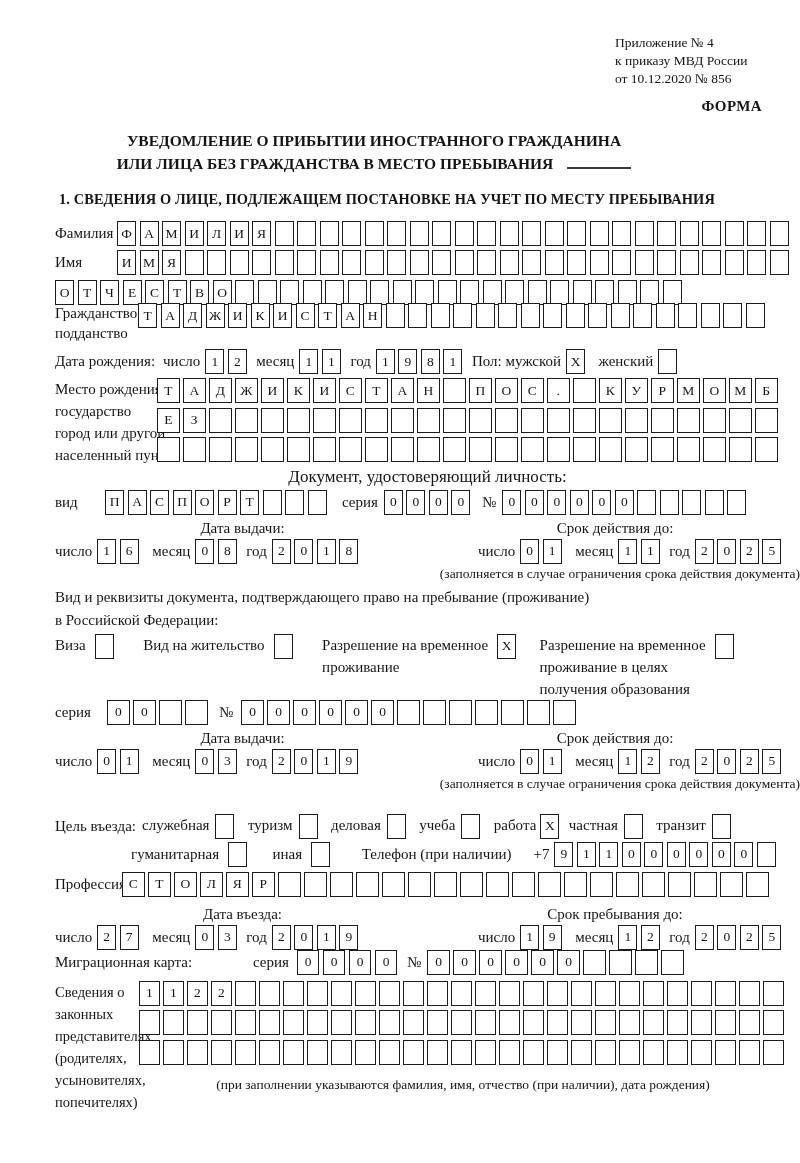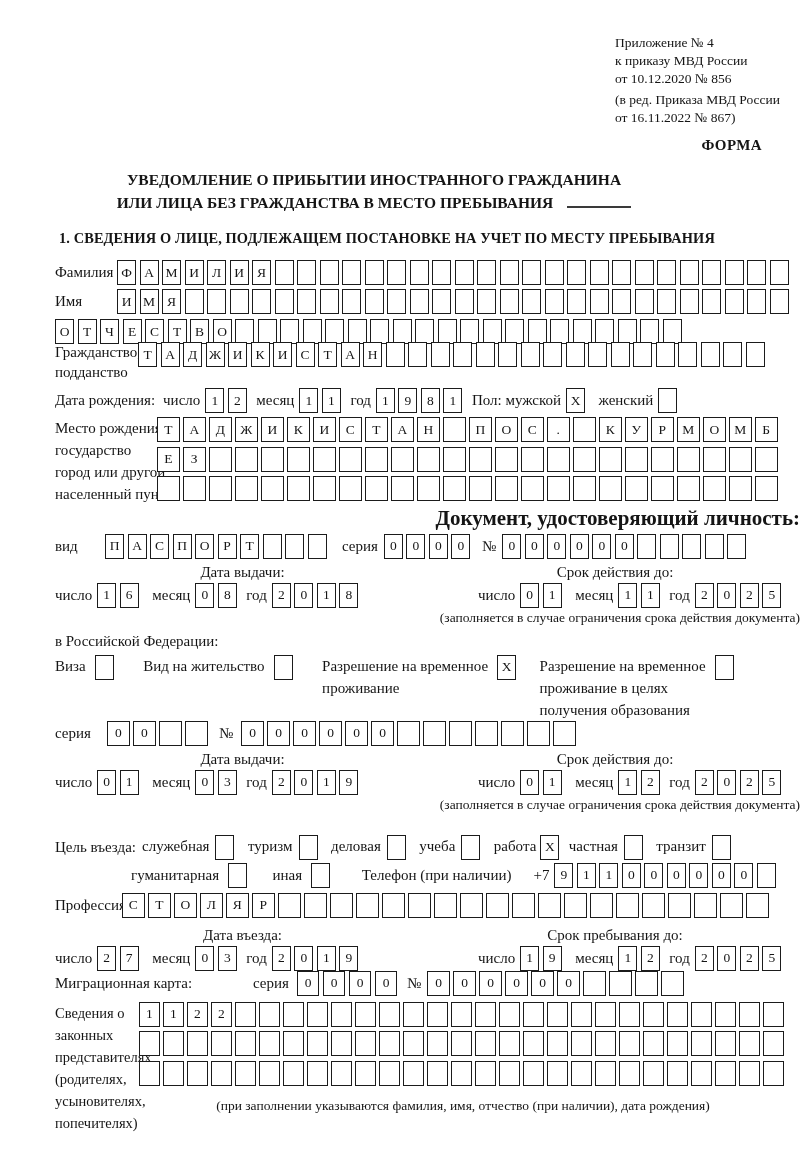--- a/index.html
+++ b/index.html
@@ -27,21 +27,21 @@
   .box{box-sizing:border-box;flex:none;width:19px;height:25px;margin-right:3.5px;
        border:1.7px solid #1b1b1b;background:#fff;display:flex;align-items:center;
        justify-content:center;font-size:13.5px;}
   .w .box{width:22.5px;}
   .m .box{width:20.5px;}
 
   .mr-block{display:flex;align-items:flex-start;margin-top:4px;}
   .mr-labels{flex:none;width:102px;line-height:22px;white-space:nowrap;}
   .mr-rows .cells{margin-bottom:4.5px;}
 
-  .docheading{margin-top:0;text-align:right;font-weight:700;font-size:21px;}
+  .docheading{margin-top:0;text-align:center;font-weight:400;font-size:17px;}
 
   .datecols{display:flex;margin-top:4px;}
   .dcol-left{flex:none;width:375px;}
   .dcol-right{flex:1;}
   .dhead{text-align:center;font-size:15px;line-height:18px;}
   .dline{display:flex;align-items:center;margin-top:2px;}
   .dlbl{flex:none;margin-right:5px;}
   .gap10{margin-left:10px;}
   .gap6{margin-left:6px;}
   .note{margin-top:2px;padding-right:0;text-align:right;font-size:13.5px;}
@@ -61,24 +61,20 @@
 </style>
 </head>
 <body>
 
 <div class="page">
 
   <div class="appendix">
     <div>Приложение № 4</div>
     <div>к приказу МВД России</div>
     <div>от 10.12.2020 № 856</div>
-    <div class="amend">
-      <div>(в ред. Приказа МВД России</div>
-      <div>от 16.11.2022 № 867)</div>
-    </div>
   </div>
 
   <div class="forma">ФОРМА</div>
 
   <div class="title">
     <div>УВЕДОМЛЕНИЕ О ПРИБЫТИИ ИНОСТРАННОГО ГРАЖДАНИНА</div>
     <div>
       <span>ИЛИ ЛИЦА БЕЗ ГРАЖДАНСТВА В МЕСТО ПРЕБЫВАНИЯ</span><span class="blankline"></span>
     </div>
   </div>
@@ -426,20 +422,21 @@
             <span class="box">0</span>
             <span class="box">2</span>
             <span class="box">5</span>
           </span>
       </div>
     </div>
   </div>
   <div class="note">(заполняется в случае ограничения срока действия документа)</div>
 
   <div class="intro">
+    <div>Вид и реквизиты документа, подтверждающего право на пребывание (проживание)</div>
     <div>в Российской Федерации:</div>
   </div>
 
   <div class="optrow">
     <span class="opt" style="margin-right:26px">
       <span class="olbl">Виза</span>
       <span class="cells">
           <span class="box"></span>
         </span>
     </span>

